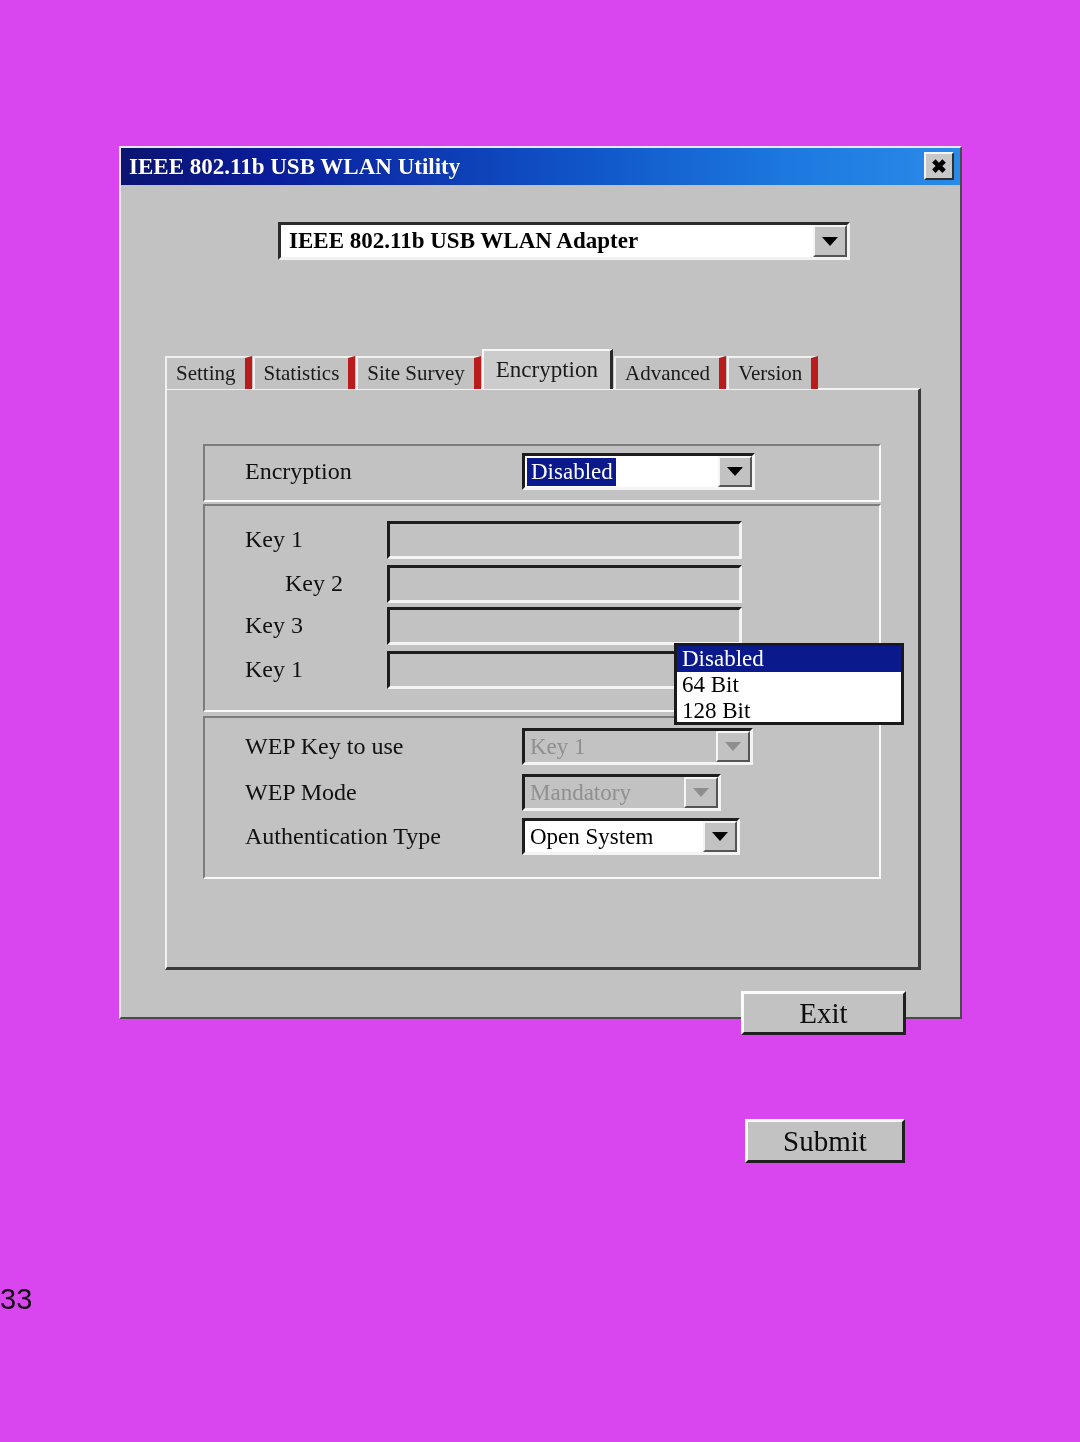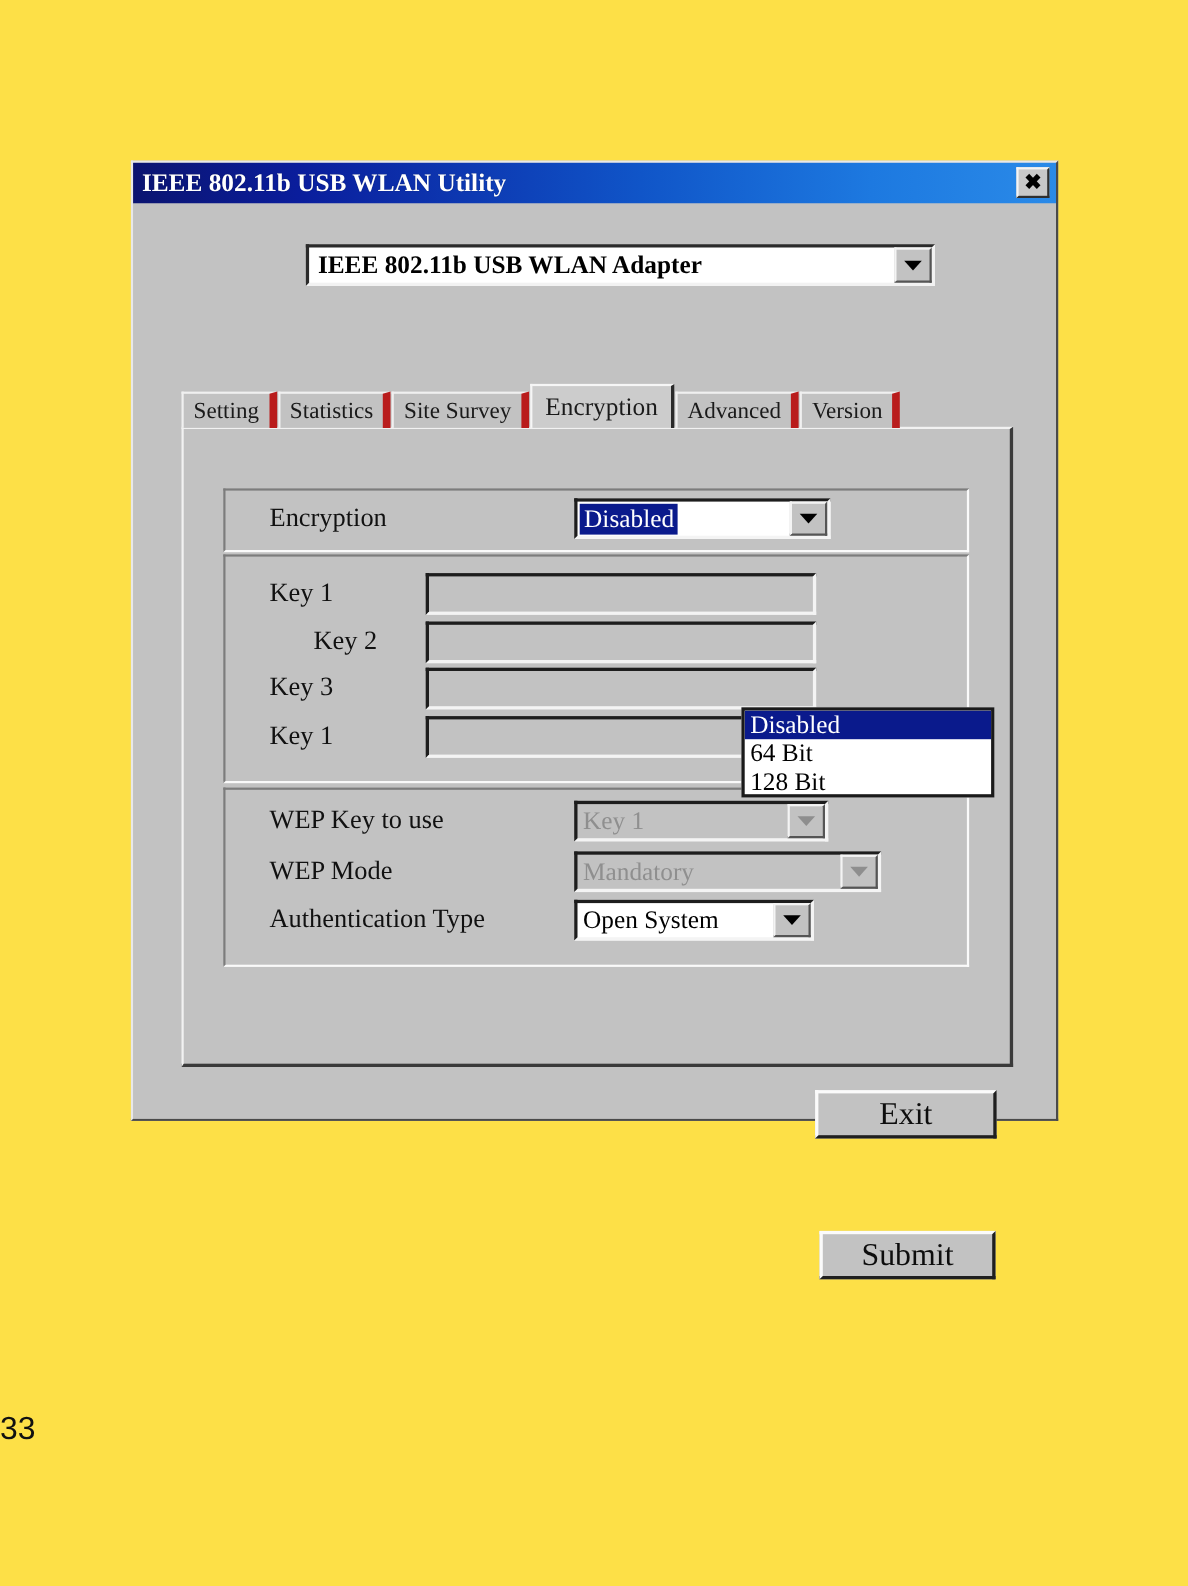--- a/index.html
+++ b/index.html
@@ -8,21 +8,21 @@
     width: 1080px; height: 1442px;
     background: #ffffff;
     font-family: "Liberation Serif", "DejaVu Serif", serif;
     overflow: hidden;
   }
 
   #page {
     position: relative;
     width: 1080px;
     height: 1442px;
-    background: #fde047;
+    background: #d946ef;
   }
 
   
   #dialog {
     position: absolute;
     left: 119px;
     top: 146px;
     width: 843px;
     height: 873px;
     background: #c2c2c2;
@@ -385,21 +385,21 @@
           <div class="panel-combo disabled" style="left:317px; top:10px; width:231px;">
             <span class="ctext">Key 1</span>
             <span class="combo-arrow disabled">
                 <span class="tri"></span>
               </span>
           </div>
 
           <div class="field-row" style="left:40px; top:61px;">
             <span class="field-label">WEP Mode</span>
           </div>
-          <div class="panel-combo disabled" style="left:317px; top:56px; width:279px;">
+          <div class="panel-combo disabled" style="left:317px; top:56px; width:199px;">
             <span class="ctext">Mandatory</span>
             <span class="combo-arrow disabled">
                 <span class="tri"></span>
               </span>
           </div>
 
           <div class="field-row" style="left:40px; top:105px;">
             <span class="field-label">Authentication Type</span>
           </div>
           <div class="panel-combo" style="left:317px; top:100px; width:218px;gap:28px;">

